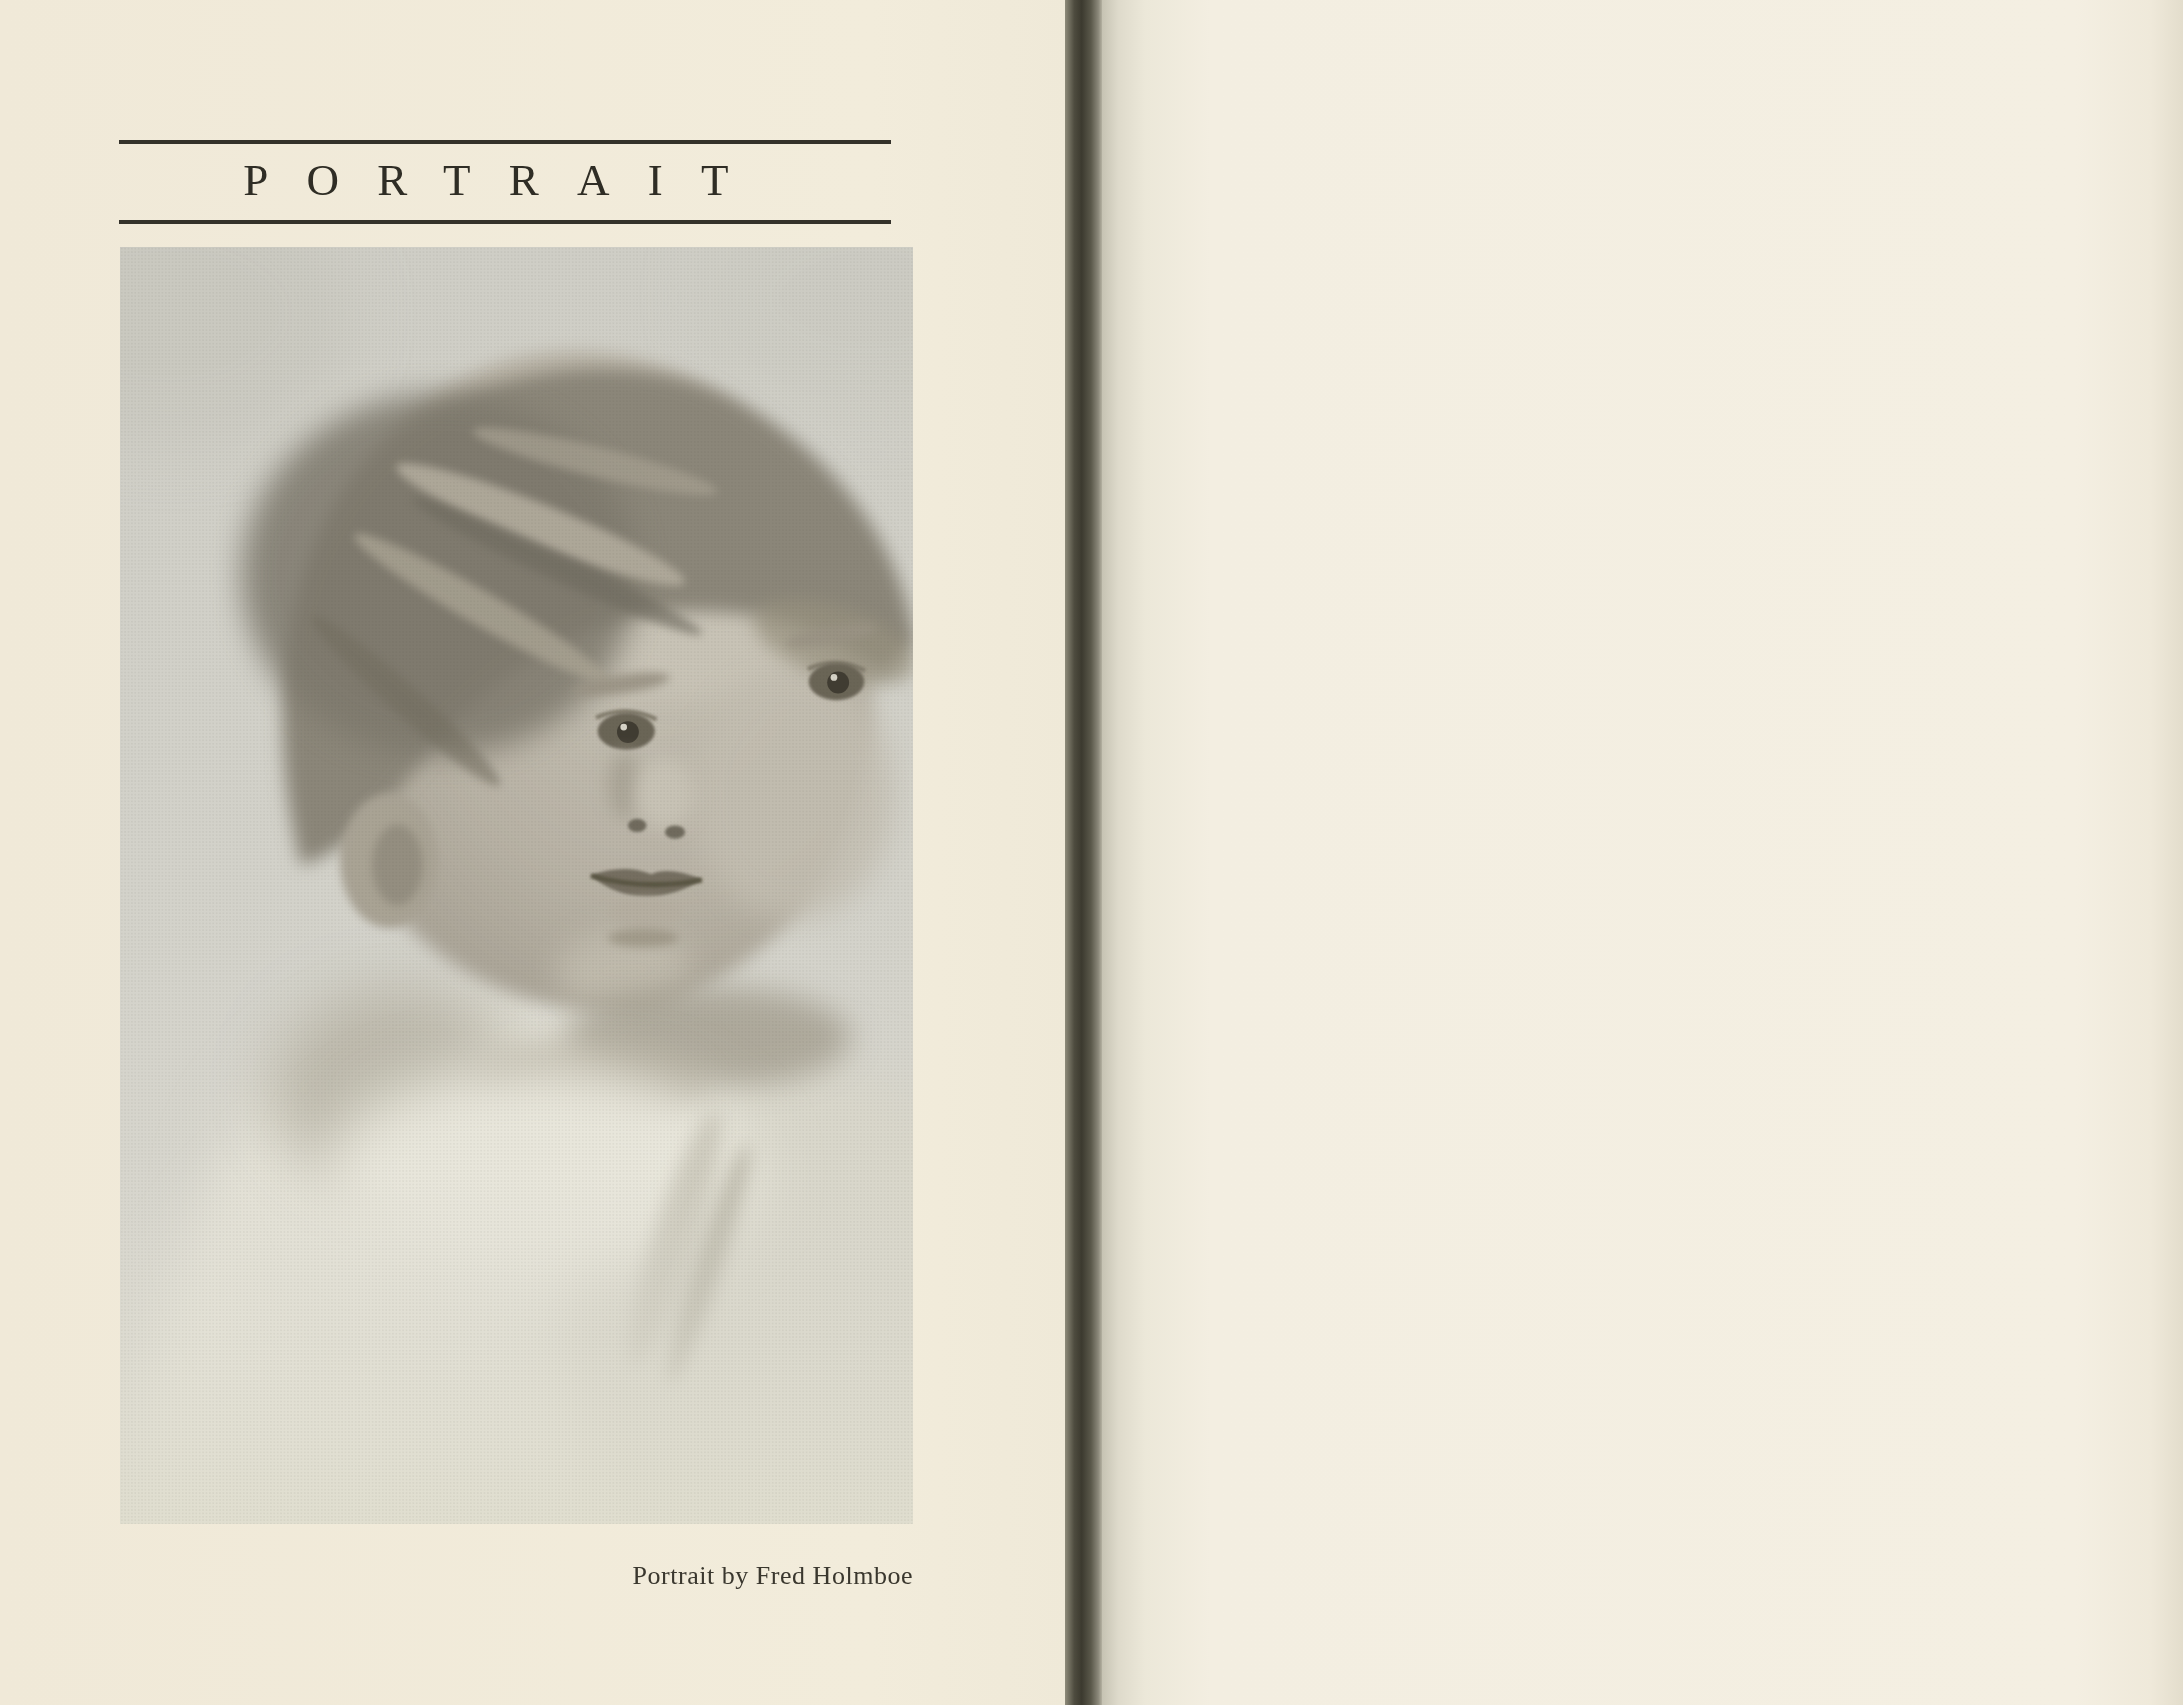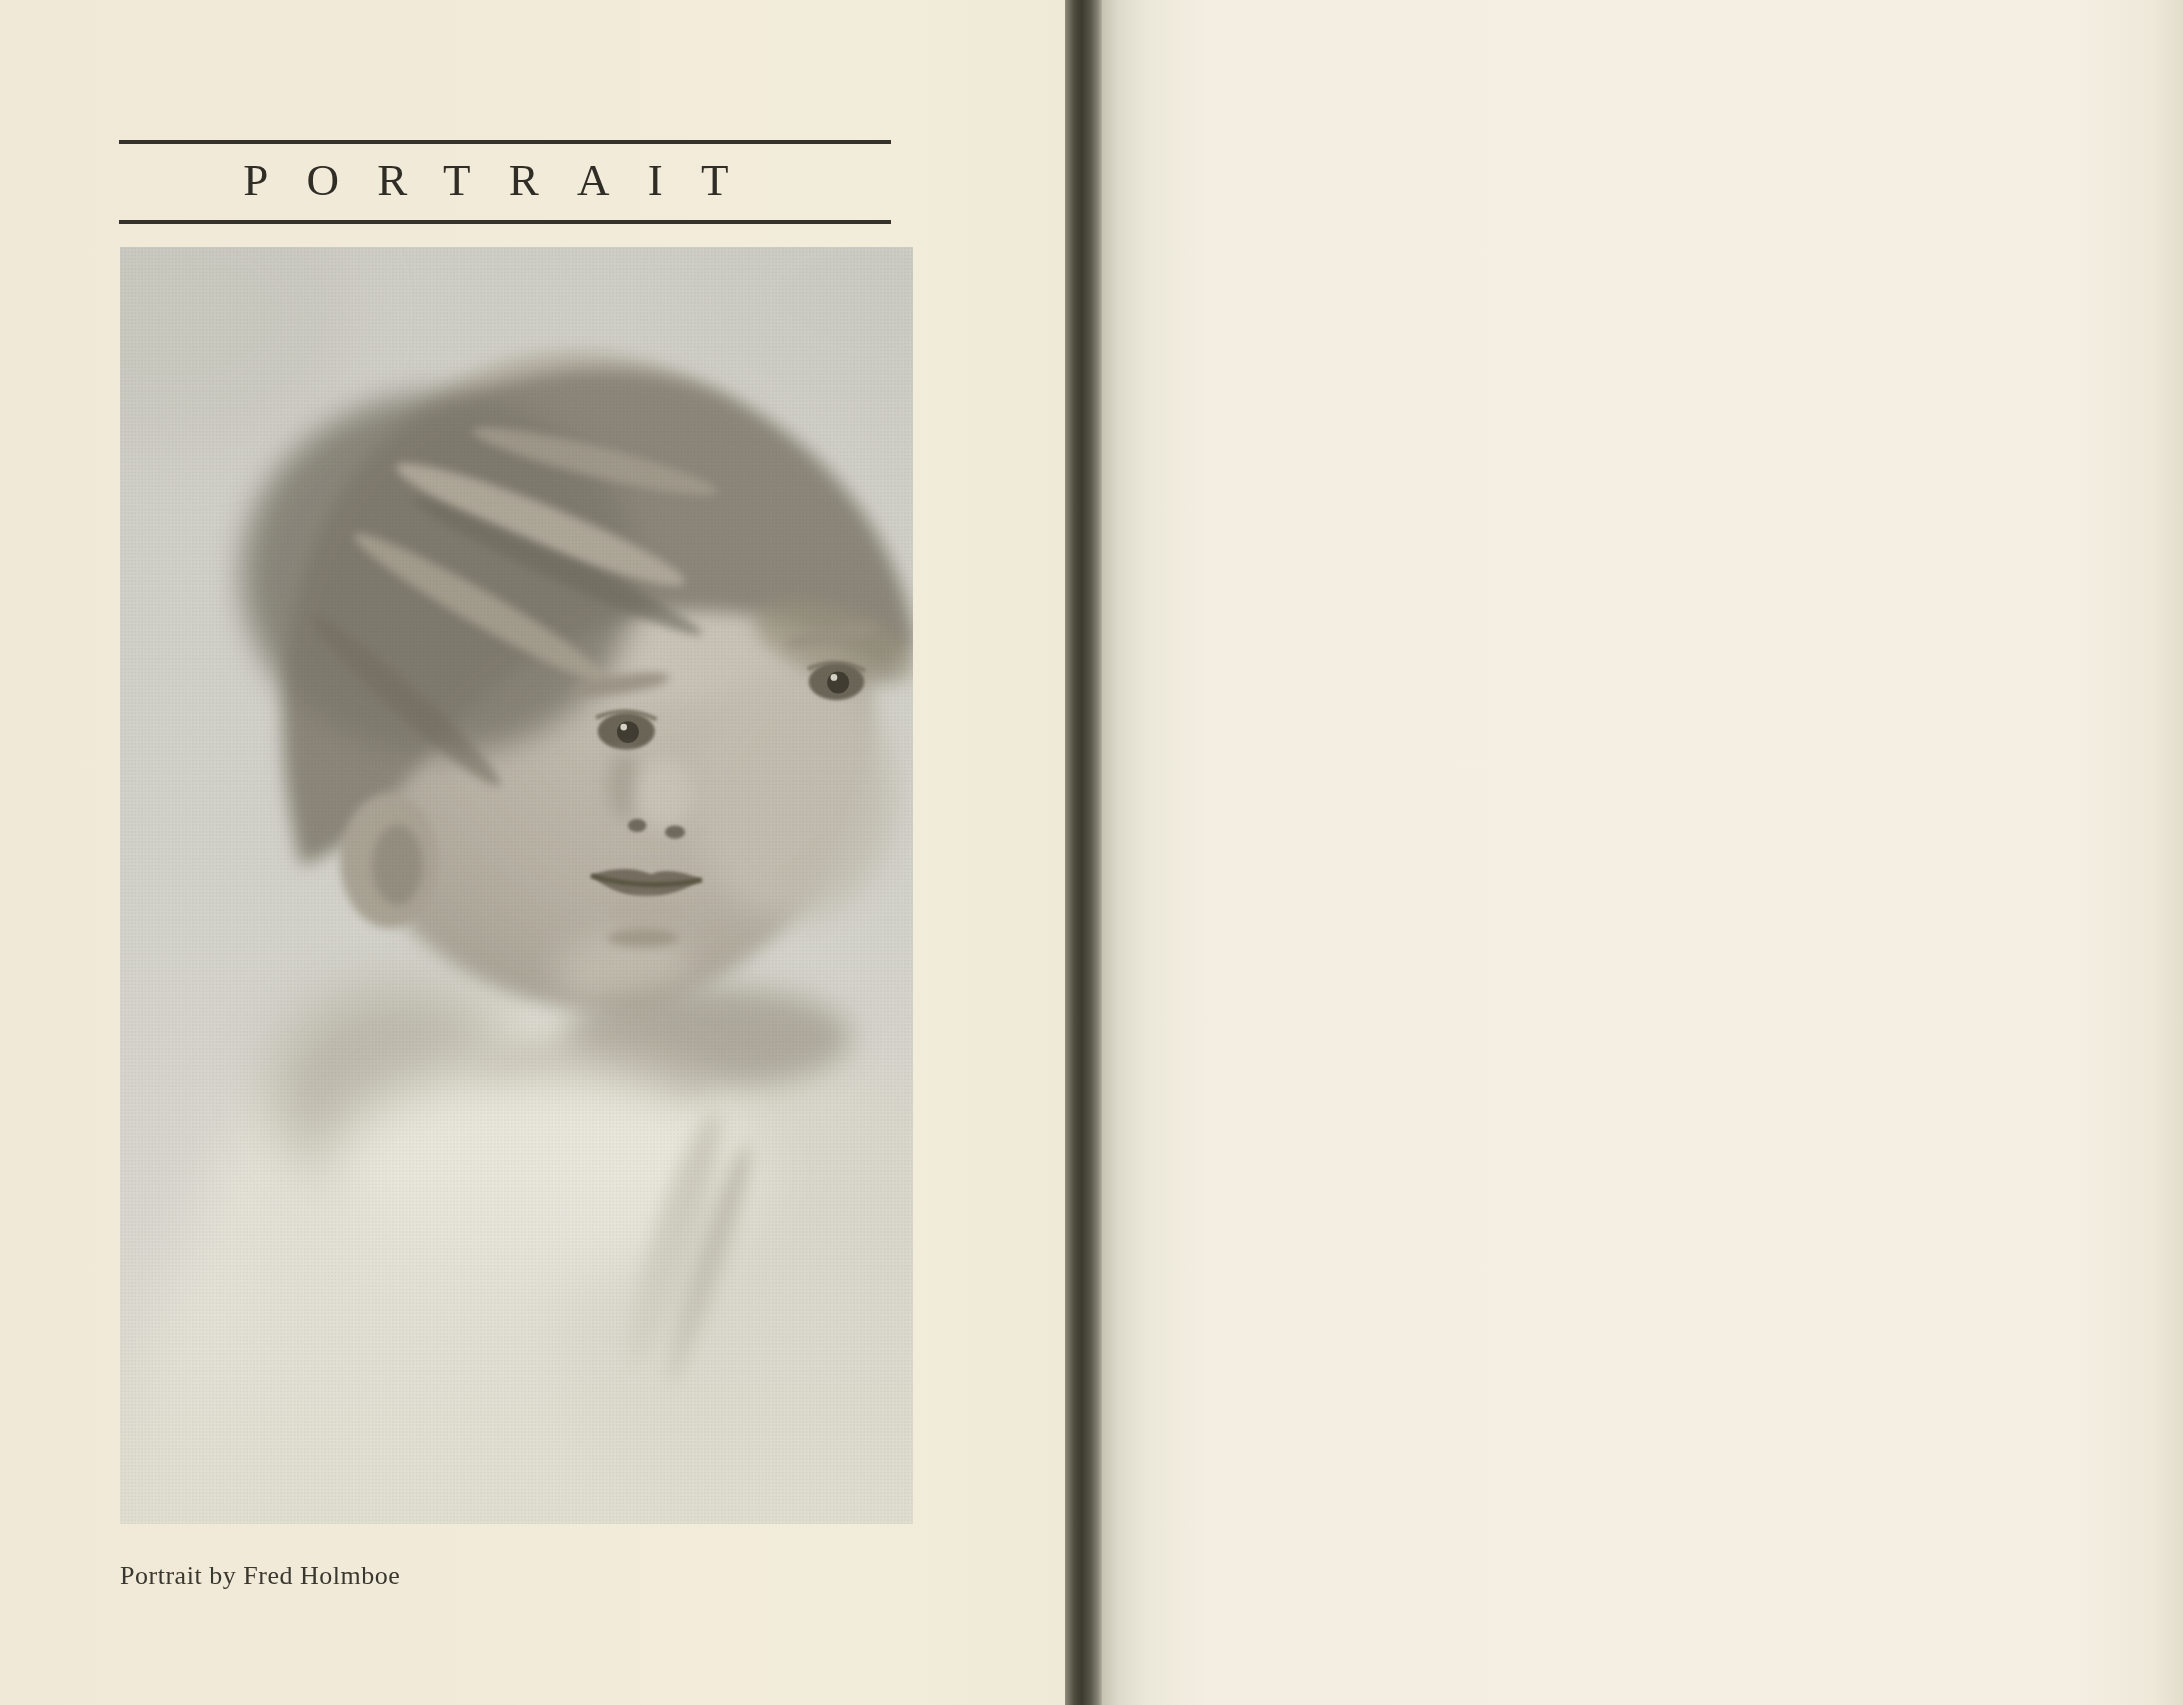--- a/index.html
+++ b/index.html
@@ -38,21 +38,21 @@
   
   .photo { position:absolute; left:120px; top:247px; width:793px; height:1277px; margin:0; }
   .photo svg { display:block; width:100%; height:100%; }
   .photo::after {
     content:""; position:absolute; inset:0;
     background-image:radial-gradient(rgba(55,55,45,0.06) 0.8px, transparent 0.8px);
     background-size:3.4px 3.4px; pointer-events:none;
   }
   .caption {
     position:absolute; left:120px; top:1561px; width:793px;
-    text-align:left; font-size:26px; color:#3a372e; letter-spacing:0.02em;
+    text-align:right; font-size:26px; color:#3a372e; letter-spacing:0.02em;
   }
 </style>
 </head>
 <body>
 
 <div class="spread">
 
   <div class="page-left">
     <div class="rule l rt-l"></div>
     <div class="page-header lp">PORTRAIT</div>

